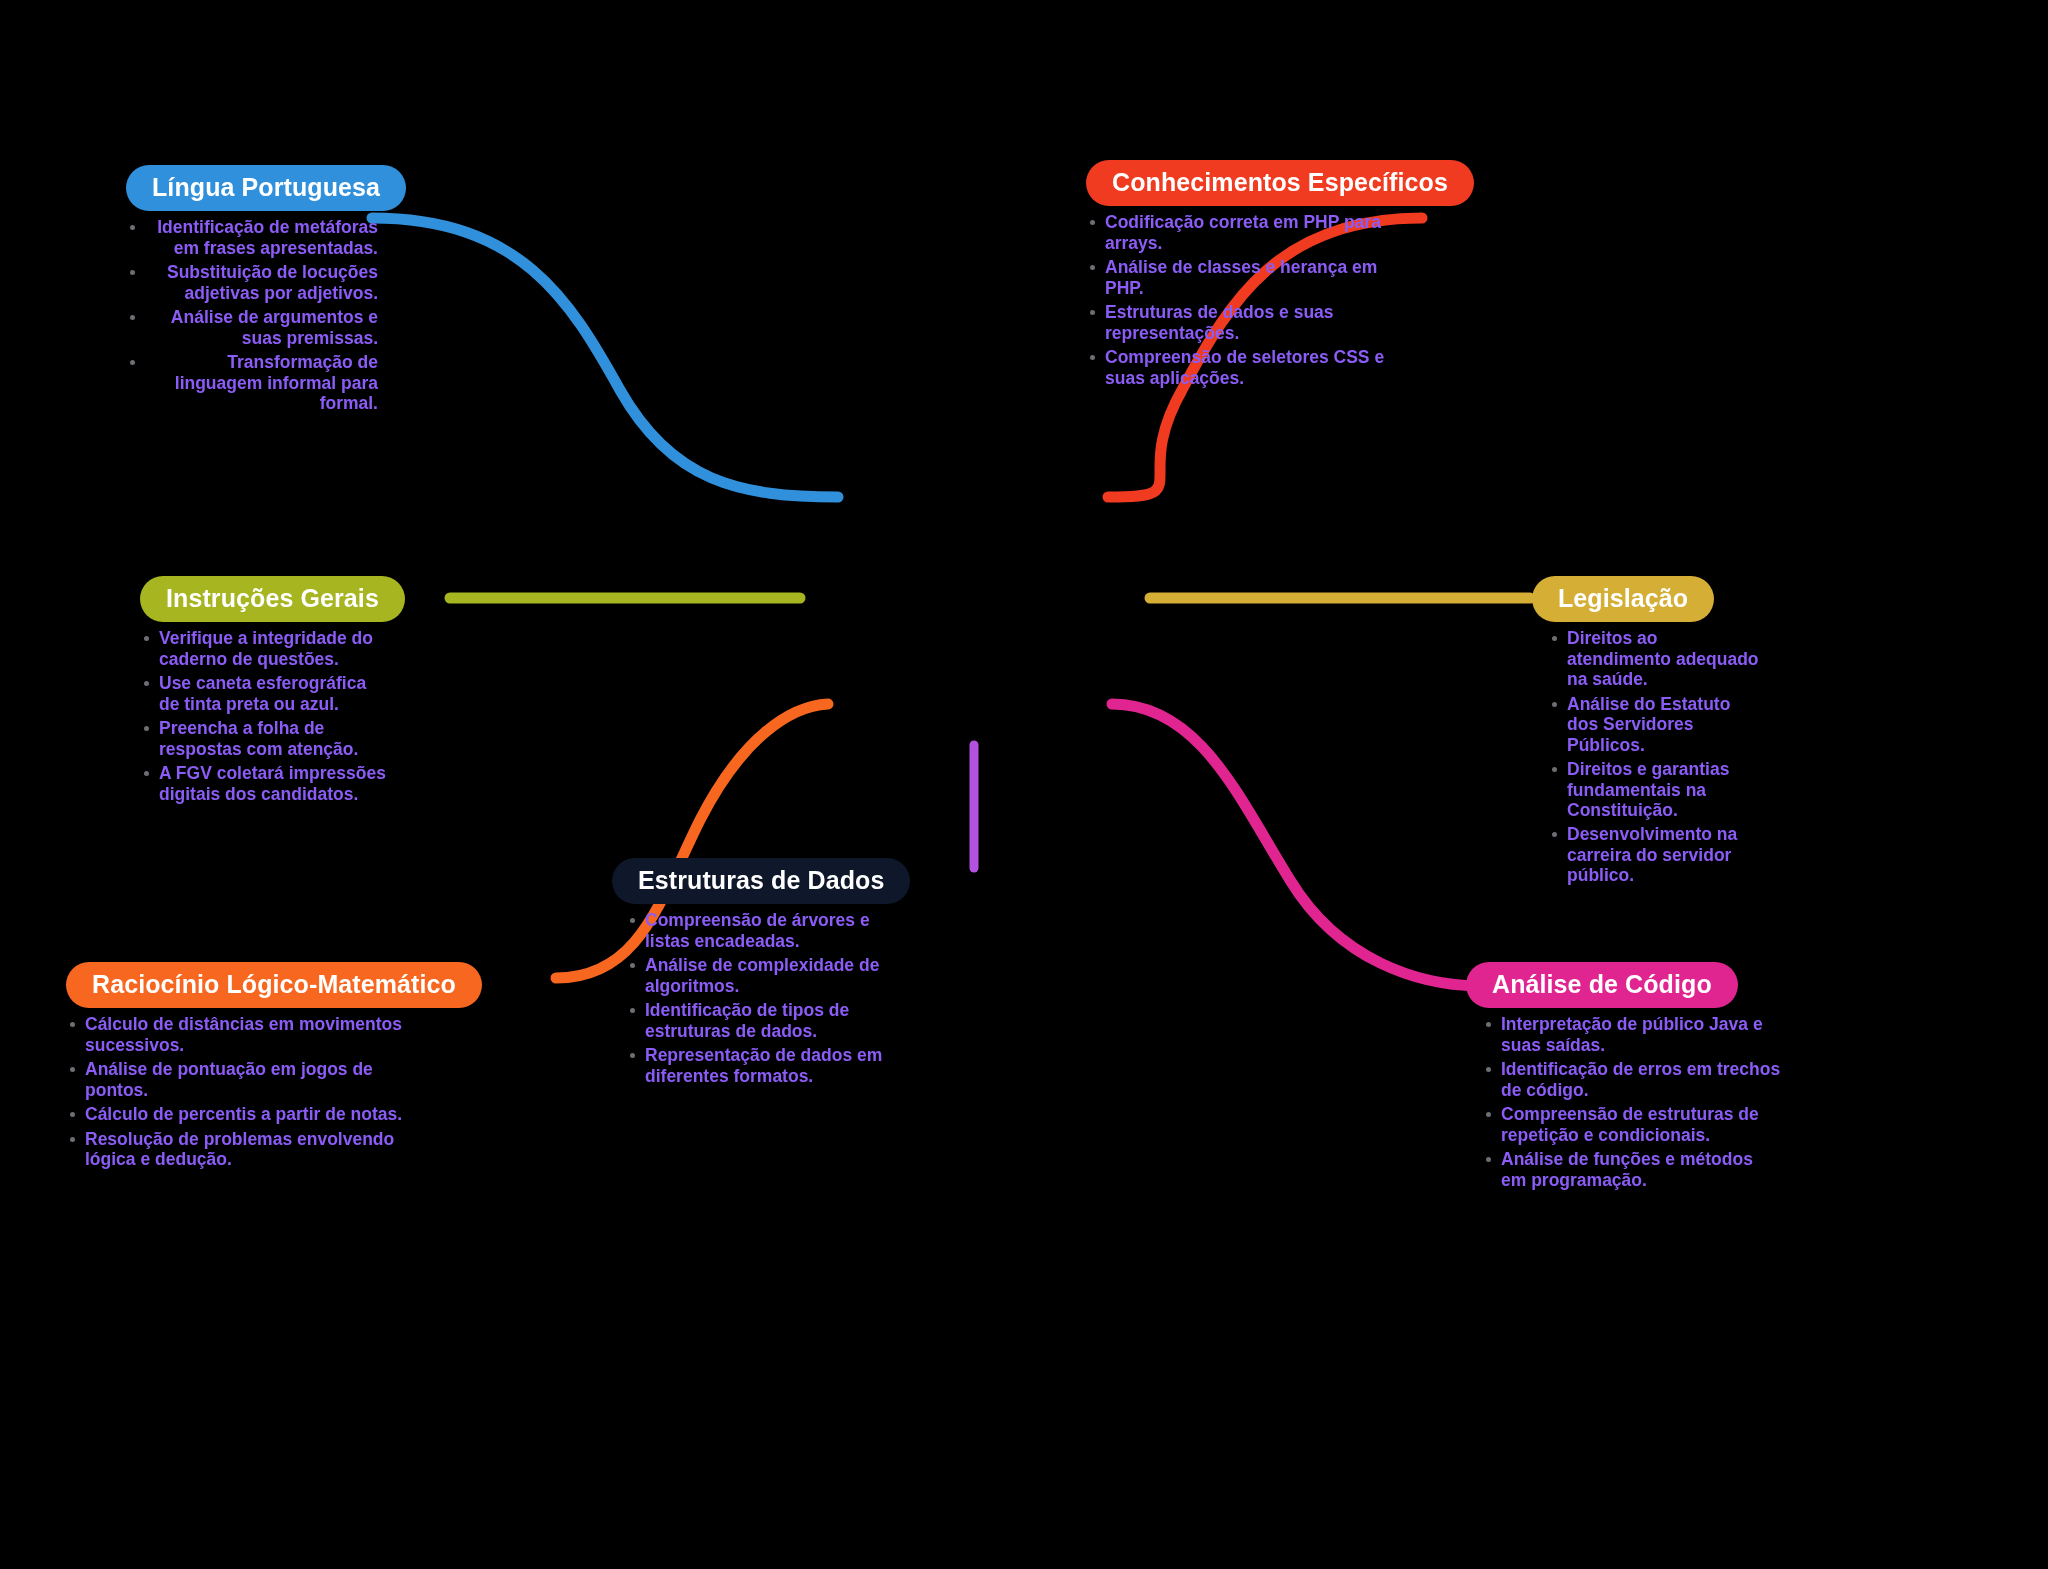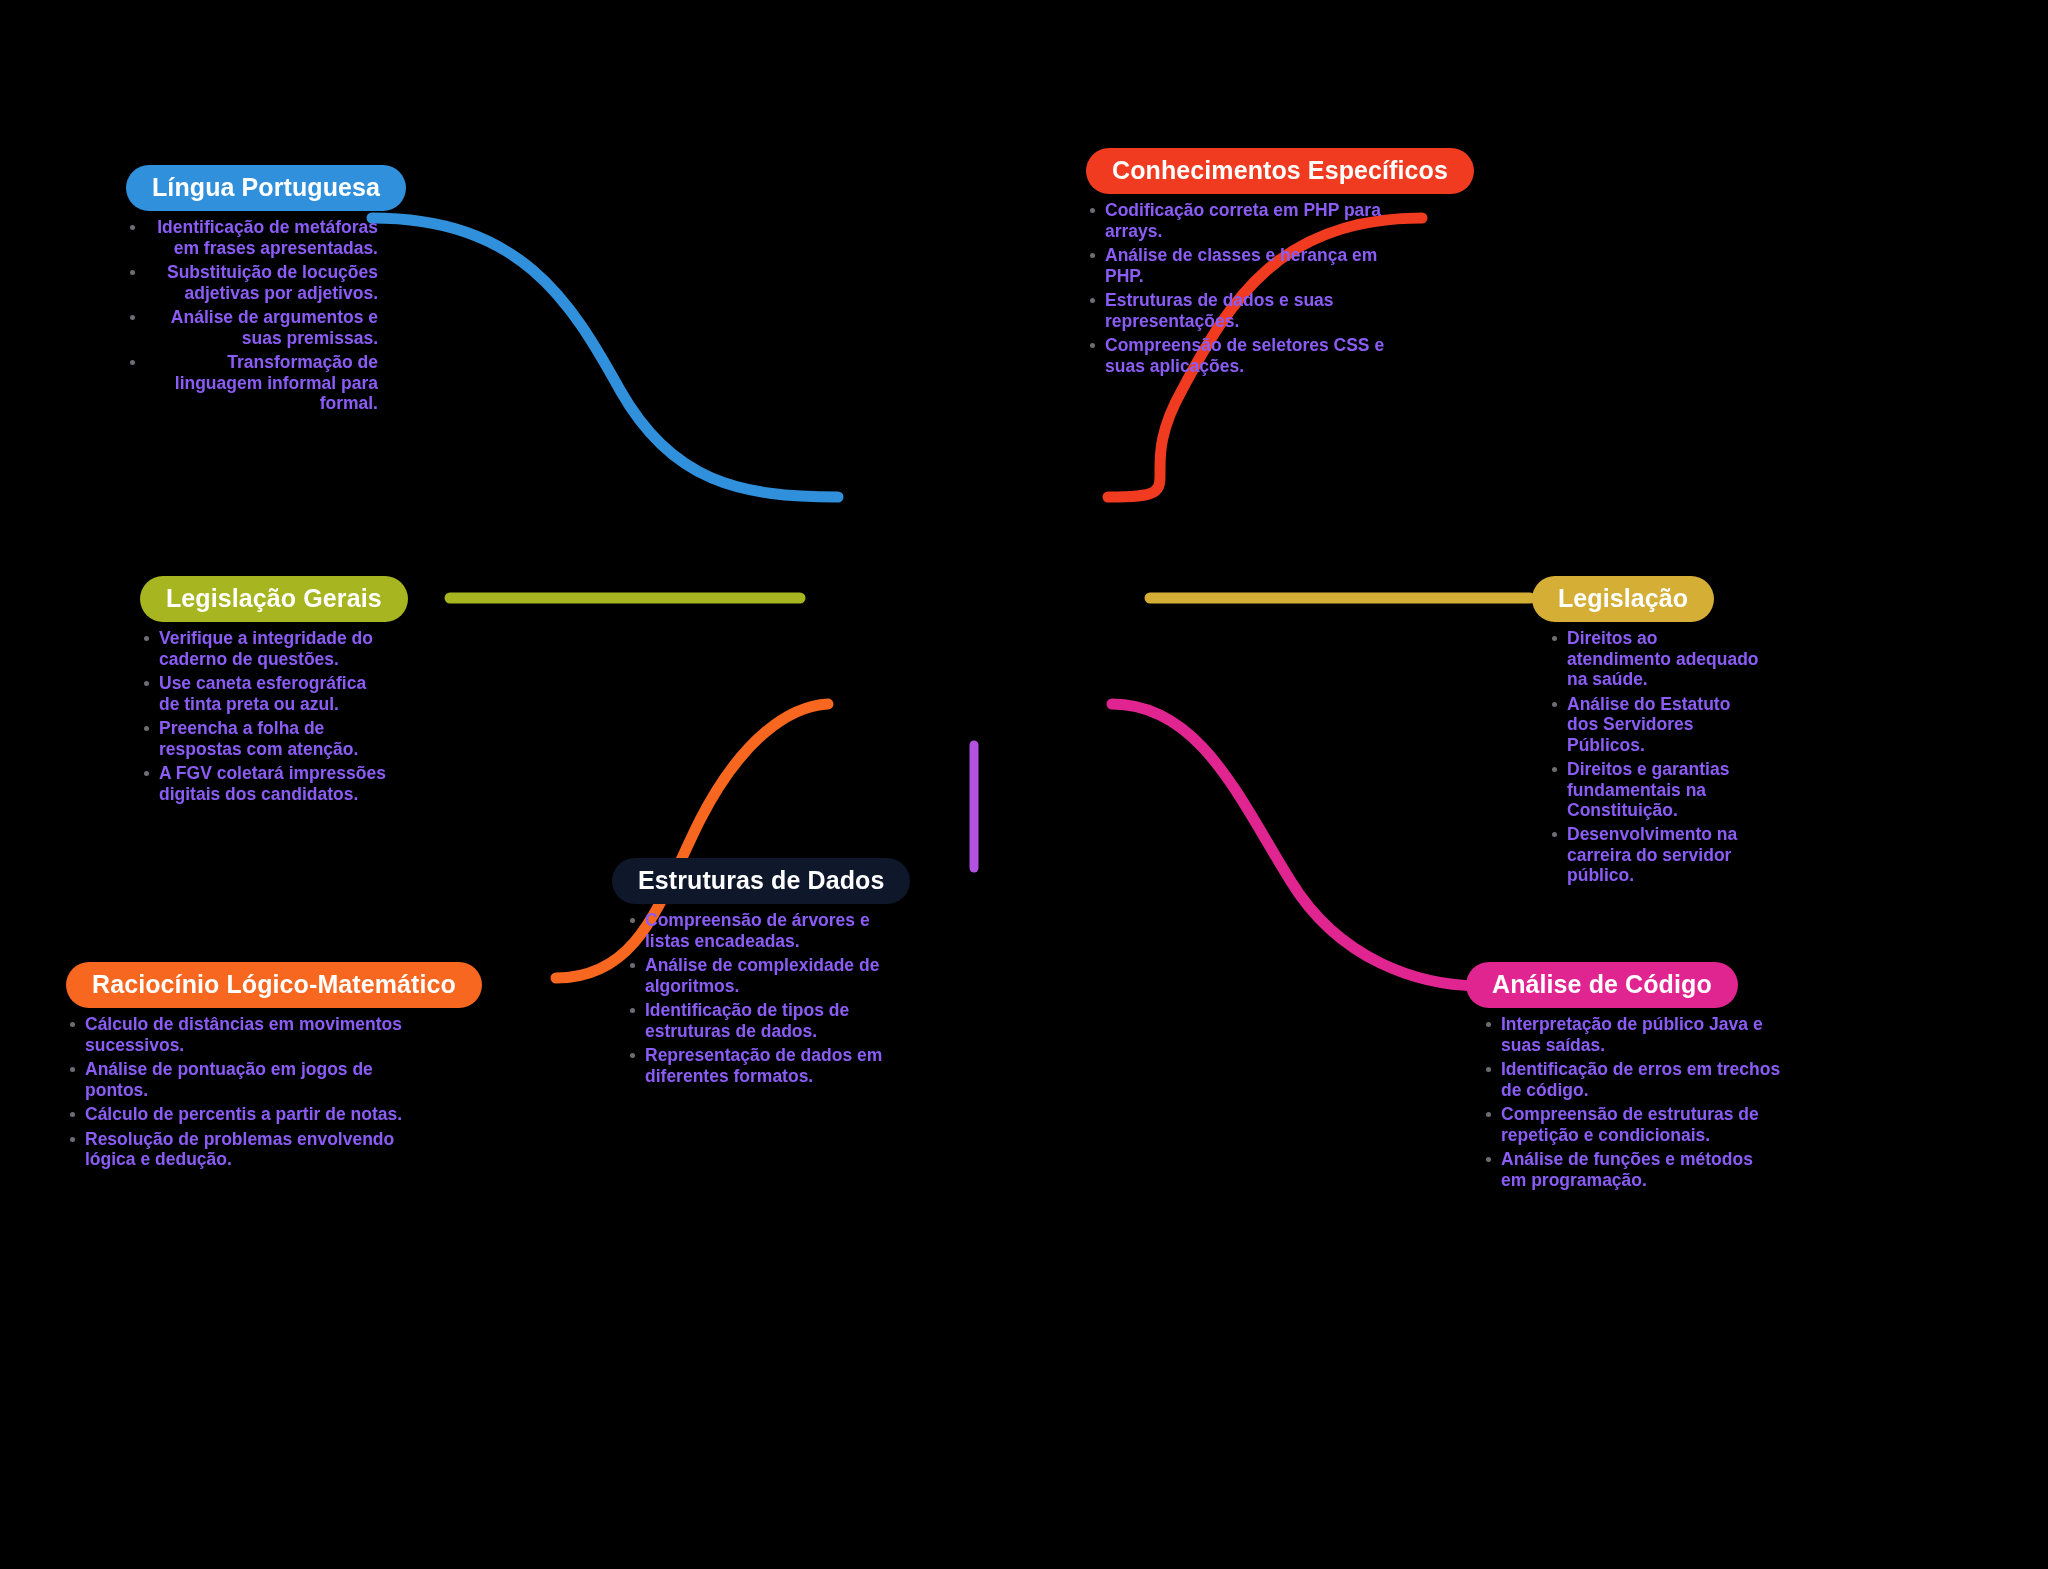--- a/index.html
+++ b/index.html
@@ -42,21 +42,21 @@
     position:absolute;
     left:4px;top:8px;
     width:5px;height:5px;
     border-radius:50%;
     background:#6d6d74;
   }
 
   
   #node-lingua      {left:126px; top:165px;  width:252px;text-align:right;}
   #node-lingua .bullets{width:252px;}
-  #node-conhec      {left:1086px;top:148px;  width:300px;}
+  #node-conhec      {left:1086px;top:160px;  width:300px;}
   #node-conhec .bullets{width:300px;}
   #node-instr       {left:140px; top:576px;  width:250px;}
   #node-instr .bullets{width:250px;}
   #node-legis       {left:1532px;top:576px;  width:215px;}
   #node-legis .bullets{width:215px; margin-left:16px;}
   #node-racio       {left:66px;  top:962px;  width:345px;}
   #node-racio .bullets{width:345px;}
   #node-estrut      {left:612px; top:858px;  width:262px;}
   #node-estrut .bullets{width:262px; margin-left:14px;}
   #node-analise     {left:1466px;top:962px;  width:300px;}
@@ -117,21 +117,21 @@
     <ul class="bullets">
       <li>Codificação correta em PHP para arrays.</li>
       <li>Análise de classes e herança em PHP.</li>
       <li>Estruturas de dados e suas representações.</li>
       <li>Compreensão de seletores CSS e suas aplicações.</li>
     </ul>
   </div>
 
   <div class="node" id="node-instr">
     <div class="badge-wrap">
-      <span class="badge" style="background-color: rgb(166, 181, 32);">Legislação Gerais</span>
+      <span class="badge" style="background-color: rgb(166, 181, 32);">Instruções Gerais</span>
     </div>
     <ul class="bullets">
       <li>Verifique a integridade do caderno de questões.</li>
       <li>Use caneta esferográfica de tinta preta ou azul.</li>
       <li>Preencha a folha de respostas com atenção.</li>
       <li>A FGV coletará impressões digitais dos candidatos.</li>
     </ul>
   </div>
 
   <div class="node" id="node-legis">

